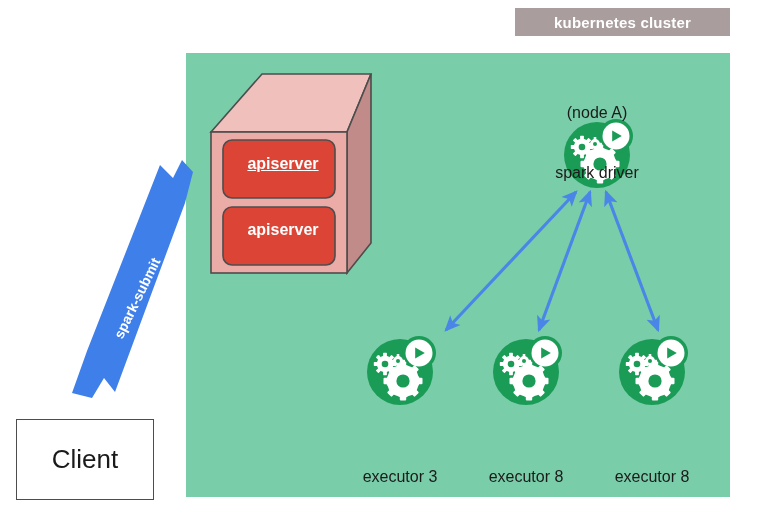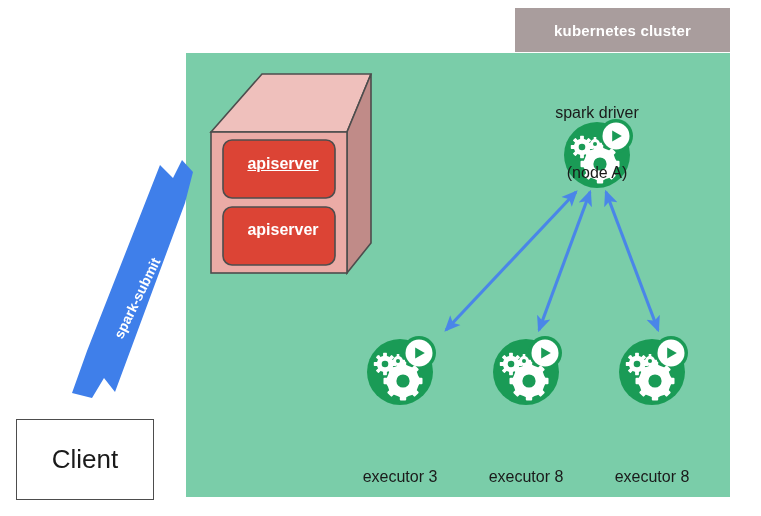--- a/index.html
+++ b/index.html
@@ -30,21 +30,21 @@
     width: 544px;
     height: 444px;
     background: #7ACDA9;
   }
 
   .cluster-badge {
     position: absolute;
     left: 515px;
     top: 8px;
     width: 215px;
-    height: 44px;
+    height: 28px;
     background: #A99D9D;
     color: #ffffff;
     font-size: 15px;
     font-weight: bold;
     letter-spacing: 0.2px;
     display: flex;
     align-items: center;
     justify-content: center;
   }
 
@@ -217,22 +217,22 @@
   <use href="#node-icon" x="0" y="0" transform="translate(526,372)"></use>
   <use href="#node-icon" x="0" y="0" transform="translate(652,372)"></use>
 </svg>
 
 <div class="cube-text apiserver-text">apiserver</div>
 <div class="cube-text scheduler-text">apiserver</div>
 
 <div class="submit-label">spark-submit</div>
 
 <div class="node-label driver-label">
+  <div>(node A)</div>
   <div>spark driver</div>
-  <div>(node A)</div>
 </div>
 
 <div class="node-label exec-label exec1-label">
   <div>executor 3</div>
   
 </div>
 
 <div class="node-label exec-label exec2-label">
   <div>executor 8</div>
   

